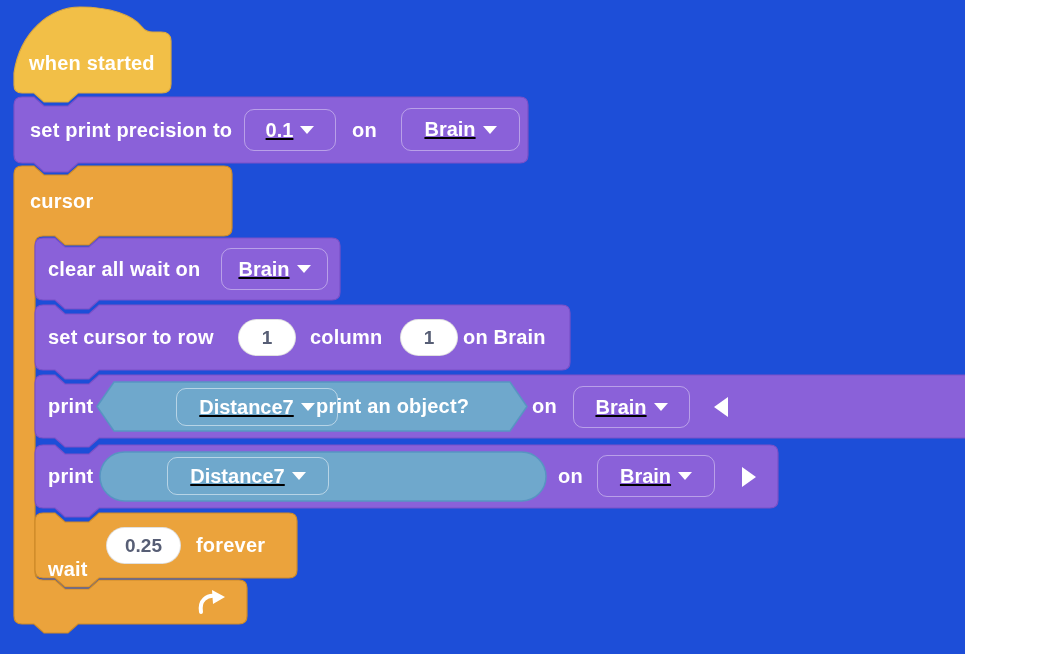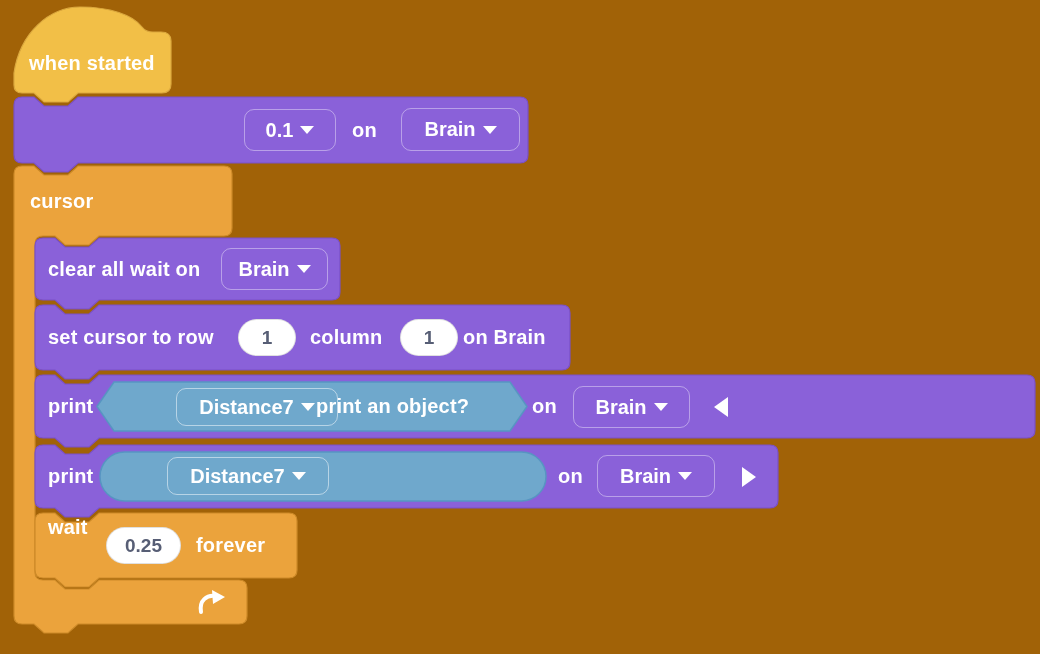--- a/index.html
+++ b/index.html
@@ -1,23 +1,23 @@
 <!DOCTYPE html>
 <html><head>
 <meta charset="utf-8">
 <style>
   html,body{margin:0;padding:0;background:#ffffff;}
-  .canvas{position:relative;width:1040px;height:654px;background:#a16207;overflow:hidden;
+  .canvas{position:relative;width:965px;height:654px;background:#1d4ed8;overflow:hidden;
           font-family:"Liberation Sans",sans-serif;}
   .canvas svg{position:absolute;left:0;top:0;}
   .lbl{position:absolute;transform:translateY(-52%);font:700 20px "Liberation Sans",sans-serif;
        color:#ffffff;white-space:nowrap;letter-spacing:.2px;}
   .dd{position:absolute;display:flex;align-items:center;justify-content:center;gap:7px;
       border:1.5px solid rgba(255,255,255,.40);border-radius:10px;box-sizing:border-box;
-      cursor:pointer;}
+      cursor:pointer;text-decoration:underline;}
   .dd span.v{font:700 20px "Liberation Sans",sans-serif;color:#fff;white-space:nowrap;}
   .dd.on-blue{border-color:rgba(255,255,255,.5);margin-left:40px;}
   .caret{width:0;height:0;border-left:7px solid transparent;border-right:7px solid transparent;
          border-top:8px solid #ffffff;}
   .oval{position:absolute;display:flex;align-items:center;justify-content:center;
         background:#ffffff;border:1.5px solid rgba(0,0,0,.12);border-radius:50px;
         box-sizing:border-box;font:700 19px "Liberation Sans",sans-serif;color:#575E75;}
   .tri-left{position:absolute;width:0;height:0;border-top:10px solid transparent;
             border-bottom:10px solid transparent;border-right:14px solid #ffffff;
             transform:translateY(-50%);cursor:pointer;}
@@ -53,20 +53,21 @@
     <rect x="100" y="452" width="446" height="49" rx="24.5" fill="#6FA8CC" stroke="#5795C2" stroke-width="1.5"></rect>
 
     <g transform="translate(196,590)">
       <path d="M5 22 C3 10 11 5 19 6" stroke="#ffffff" stroke-width="4" fill="none" stroke-linecap="round"></path>
       <polygon points="16,0 29,7 17,14" fill="#ffffff"></polygon>
     </g>
   </svg>
 
   <div class="lbl" style="left:29px;top:64px">when started</div>
 
+  <div class="lbl" style="left:30px;top:131px">set print precision to</div>
   <div class="dd" style="left:244px;top:109px;width:92px;height:42px">
     <span class="v">0.1</span>
     <span class="caret"></span>
   </div>
   <div class="lbl" style="left:352px;top:131px">on</div>
   <div class="dd" style="left:401px;top:108px;width:119px;height:43px">
     <span class="v">Brain</span>
     <span class="caret"></span>
   </div>
 
@@ -102,17 +103,17 @@
     <span class="v">Distance7</span>
     <span class="caret"></span>
   </div>
   <div class="lbl" style="left:558px;top:477px">on</div>
   <div class="dd" style="left:597px;top:455px;width:118px;height:42px">
     <span class="v">Brain</span>
     <span class="caret"></span>
   </div>
   <span class="tri-right" style="left:742px;top:477px"></span>
 
-  <div class="lbl" style="left:48px;top:528px">wait</div>
+  <div class="lbl" style="left:48px;top:570px">wait</div>
   <div class="oval" style="left:106px;top:527px;width:75px;height:37px">0.25</div>
   <div class="lbl" style="left:196px;top:546px">forever</div>
 
 </div>
 
 </body></html>

